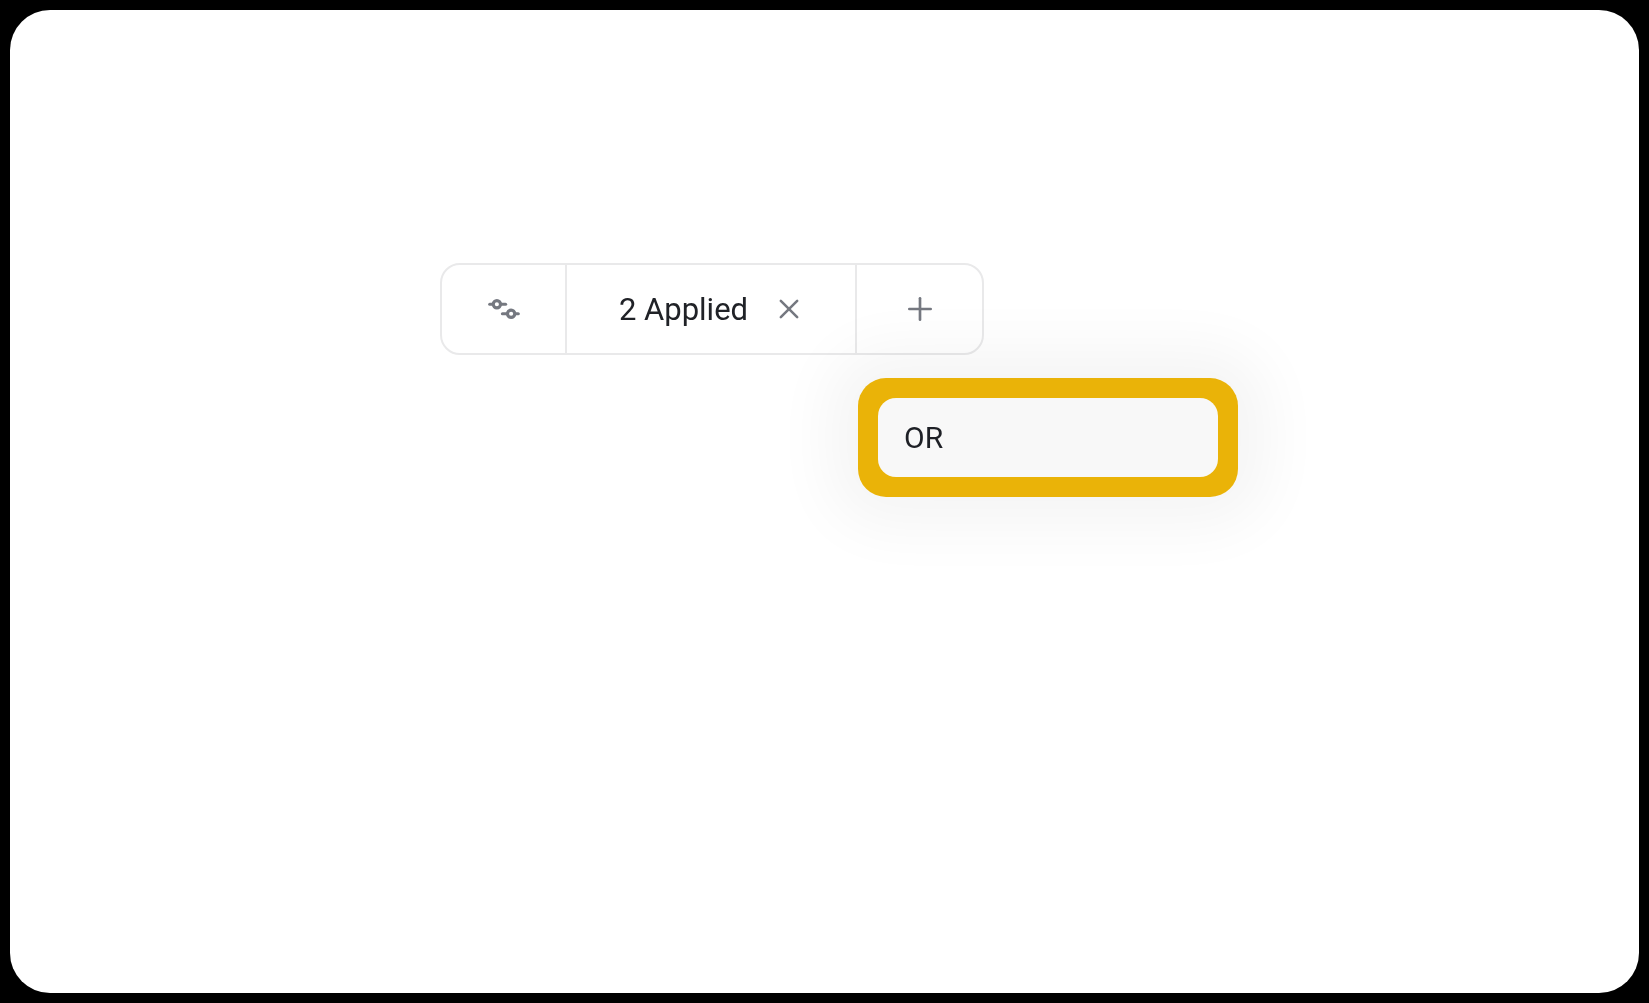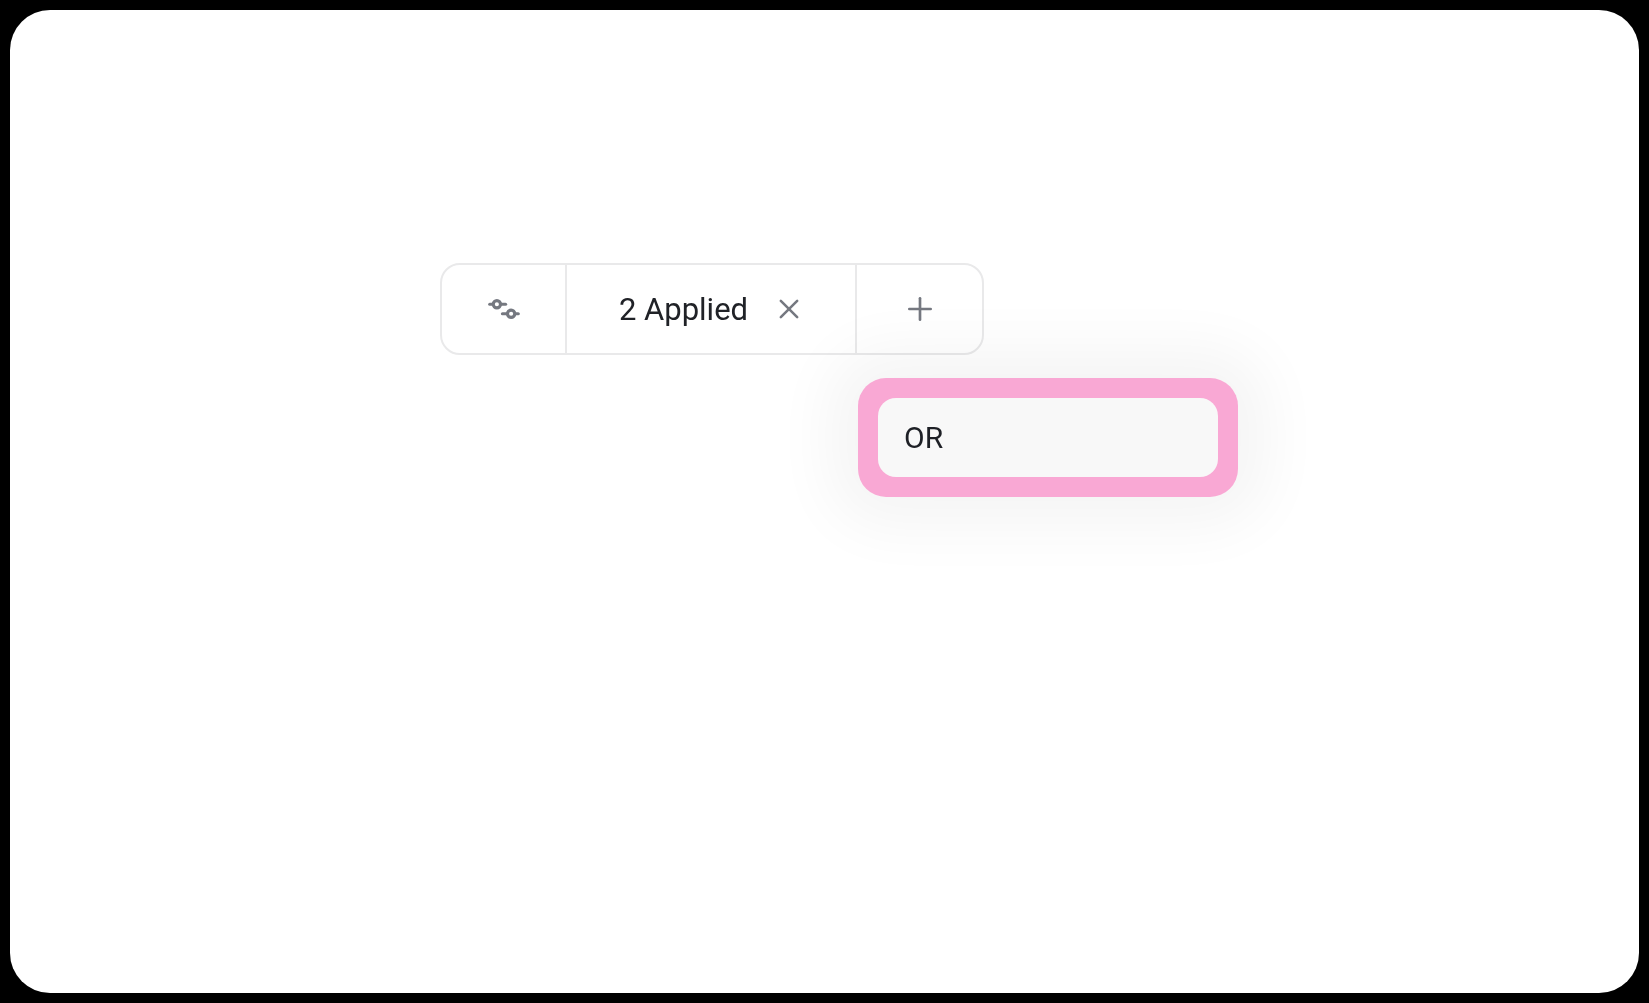--- a/index.html
+++ b/index.html
@@ -63,21 +63,21 @@
       color: #757880;
     }
     .close-icon-wrap {
       cursor: pointer;
     }
     .dropdown {
       position: absolute;
       top: 368px;
       left: 848px;
       width: 380px;
-      background: #f9a8d4;
+      background: #eab308;
       border-radius: 28px;
       box-shadow: 0 0 60px 30px rgba(0,0,0,0.045);
       padding: 20px;
     }
     .dropdown-item {
       font-size: 30px;
       font-weight: 400;
       color: #1E2026;
       padding: 22px 26px;
       border-radius: 18px;

